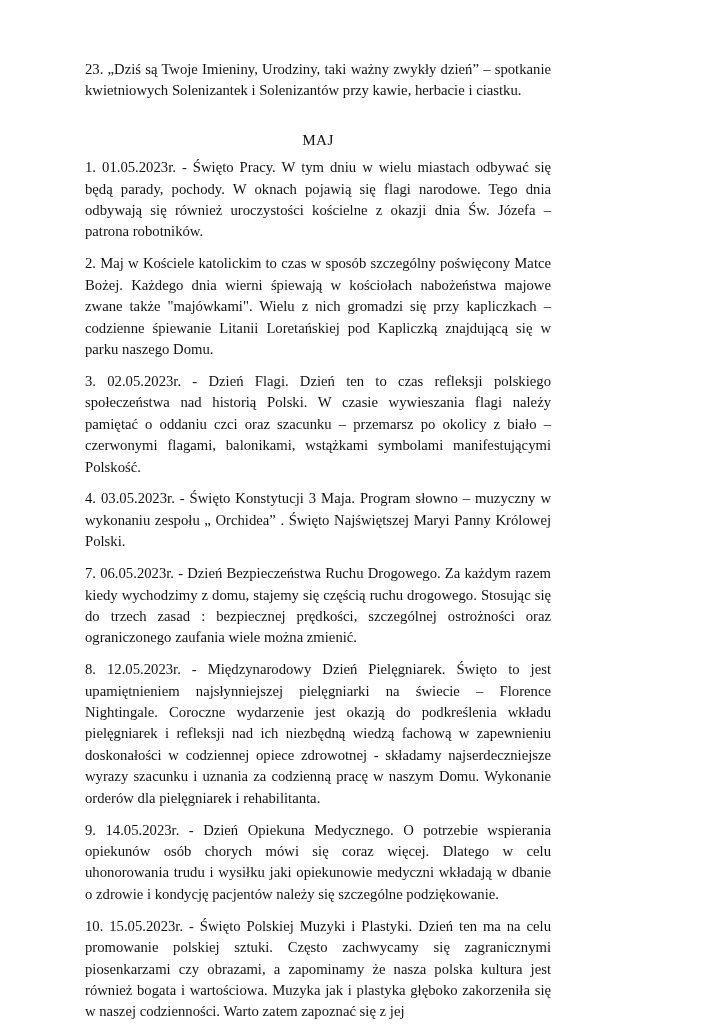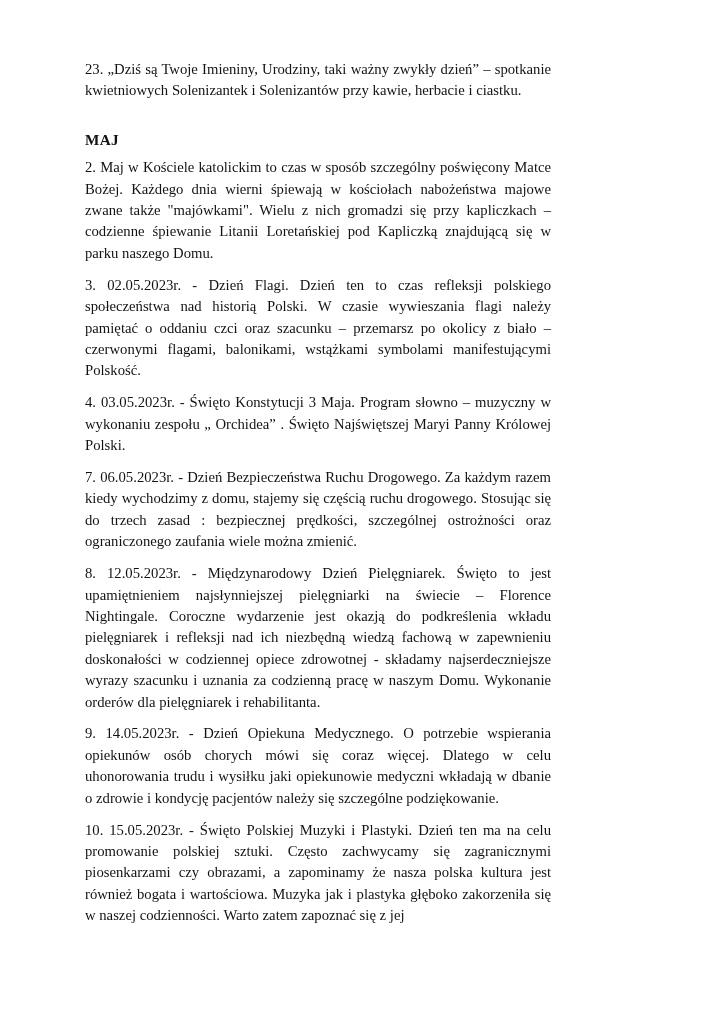--- a/index.html
+++ b/index.html
@@ -25,31 +25,32 @@
     -webkit-font-smoothing: antialiased;
   }
   .para {
     margin: 0 0 10.5px 0;
     text-align: justify;
     text-justify: inter-word;
   }
   .section-heading {
     margin: 27px 0 7px 0;
     font-size: 15.2px;
-    font-weight: bold;
+    font-weight: normal;
     letter-spacing: 0.4px;
-    text-align: left;
+    text-align: center;
   }
 </style>
 </head>
 <body>
 
 <div class="page">
   <p class="para">23. „Dziś są Twoje Imieniny, Urodziny, taki ważny zwykły dzień” – spotkanie kwietniowych Solenizantek i Solenizantów przy kawie, herbacie i ciastku.</p>
   <h2 class="section-heading">MAJ</h2>
+  <p class="para">1. 01.05.2023r. - Święto Pracy. W tym dniu w wielu miastach odbywać się będą parady, pochody. W oknach pojawią się flagi narodowe. Tego dnia odbywają się również uroczystości kościelne z okazji dnia Św. Józefa – patrona robotników.</p>
   <p class="para">2. Maj w Kościele katolickim to czas w sposób szczególny poświęcony Matce Bożej. Każdego dnia wierni śpiewają w kościołach nabożeństwa majowe zwane także "majówkami". Wielu z nich gromadzi się przy kapliczkach – codzienne śpiewanie Litanii Loretańskiej pod Kapliczką znajdującą się w parku naszego Domu.</p>
   <p class="para">3. 02.05.2023r. - Dzień Flagi. Dzień ten to czas refleksji polskiego społeczeństwa  nad historią Polski. W czasie wywieszania flagi należy pamiętać o oddaniu czci oraz szacunku – przemarsz po okolicy z biało – czerwonymi flagami, balonikami, wstążkami symbolami manifestującymi Polskość.</p>
   <p class="para">4. 03.05.2023r. - Święto Konstytucji 3 Maja. Program słowno – muzyczny w wykonaniu zespołu „ Orchidea” . Święto Najświętszej Maryi Panny Królowej Polski.</p>
   <p class="para">7. 06.05.2023r. - Dzień Bezpieczeństwa Ruchu Drogowego. Za każdym razem kiedy wychodzimy z domu, stajemy się częścią ruchu drogowego. Stosując się do trzech zasad : bezpiecznej prędkości, szczególnej ostrożności oraz ograniczonego zaufania wiele można zmienić.</p>
   <p class="para">8. 12.05.2023r. - Międzynarodowy Dzień Pielęgniarek. Święto to jest upamiętnieniem najsłynniejszej pielęgniarki na świecie – Florence Nightingale. Coroczne wydarzenie jest okazją do podkreślenia wkładu pielęgniarek i refleksji nad ich niezbędną wiedzą fachową w zapewnieniu doskonałości w codziennej opiece zdrowotnej -  składamy najserdeczniejsze wyrazy szacunku i uznania za codzienną pracę w naszym Domu.  Wykonanie orderów dla pielęgniarek i rehabilitanta.</p>
   <p class="para">9. 14.05.2023r. - Dzień Opiekuna Medycznego. O potrzebie wspierania opiekunów osób chorych mówi się coraz więcej. Dlatego w celu uhonorowania trudu i wysiłku jaki opiekunowie medyczni wkładają w dbanie o zdrowie i kondycję pacjentów należy się szczególne podziękowanie.</p>
   <p class="para">10. 15.05.2023r. - Święto Polskiej Muzyki i Plastyki. Dzień ten ma na celu promowanie polskiej sztuki. Często zachwycamy się zagranicznymi piosenkarzami czy obrazami, a zapominamy że nasza polska kultura jest również bogata i wartościowa. Muzyka jak i plastyka głęboko zakorzeniła się w naszej codzienności. Warto zatem zapoznać się z jej</p>
 </div>
 
 </body></html>

